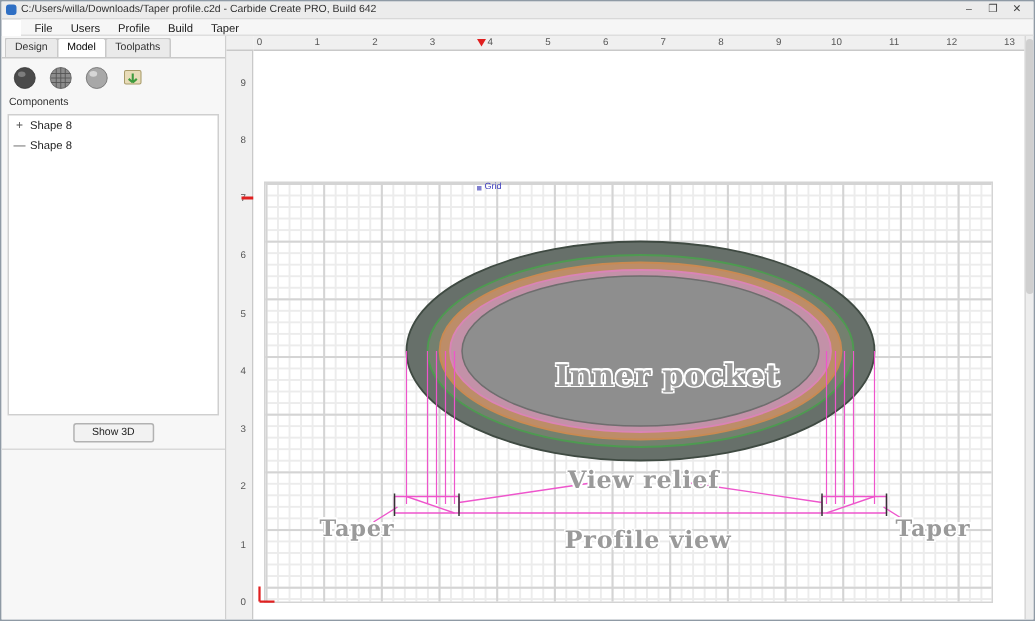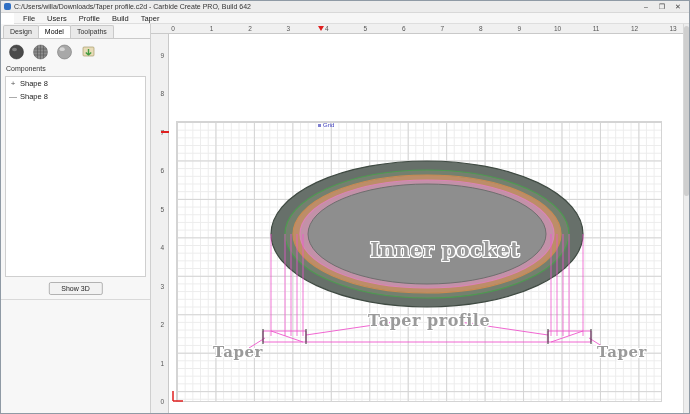--- a/index.html
+++ b/index.html
@@ -215,23 +215,24 @@
           <path d="M94 295 V310 M137 295 V310 M379 295 V310 M422 295 V310"></path>
         </g>
 
         <g stroke-width="1.5" fill="none" stroke="#e02020">
           <path d="M4 357 V367 M4 367 H14"></path>
         </g>
       </svg>
 
       <div class="lbl-grid">Grid</div>
       <div class="engraved lbl-inner-pocket">Inner pocket</div>
-      <div class="engraved lbl-taper-relief">Taper profile</div>
+      <div class="engraved lbl-taper-relief">View relief</div>
       <div class="engraved lbl-taper-left">Taper</div>
       <div class="engraved lbl-taper-right">Taper</div>
+      <div class="engraved lbl-profile-view">Profile view</div>
     </div>
 
     <div class="scroll-v">
       <div class="thumb"></div>
     </div>
 
   </div>
 </div>
 
 </body></html>

